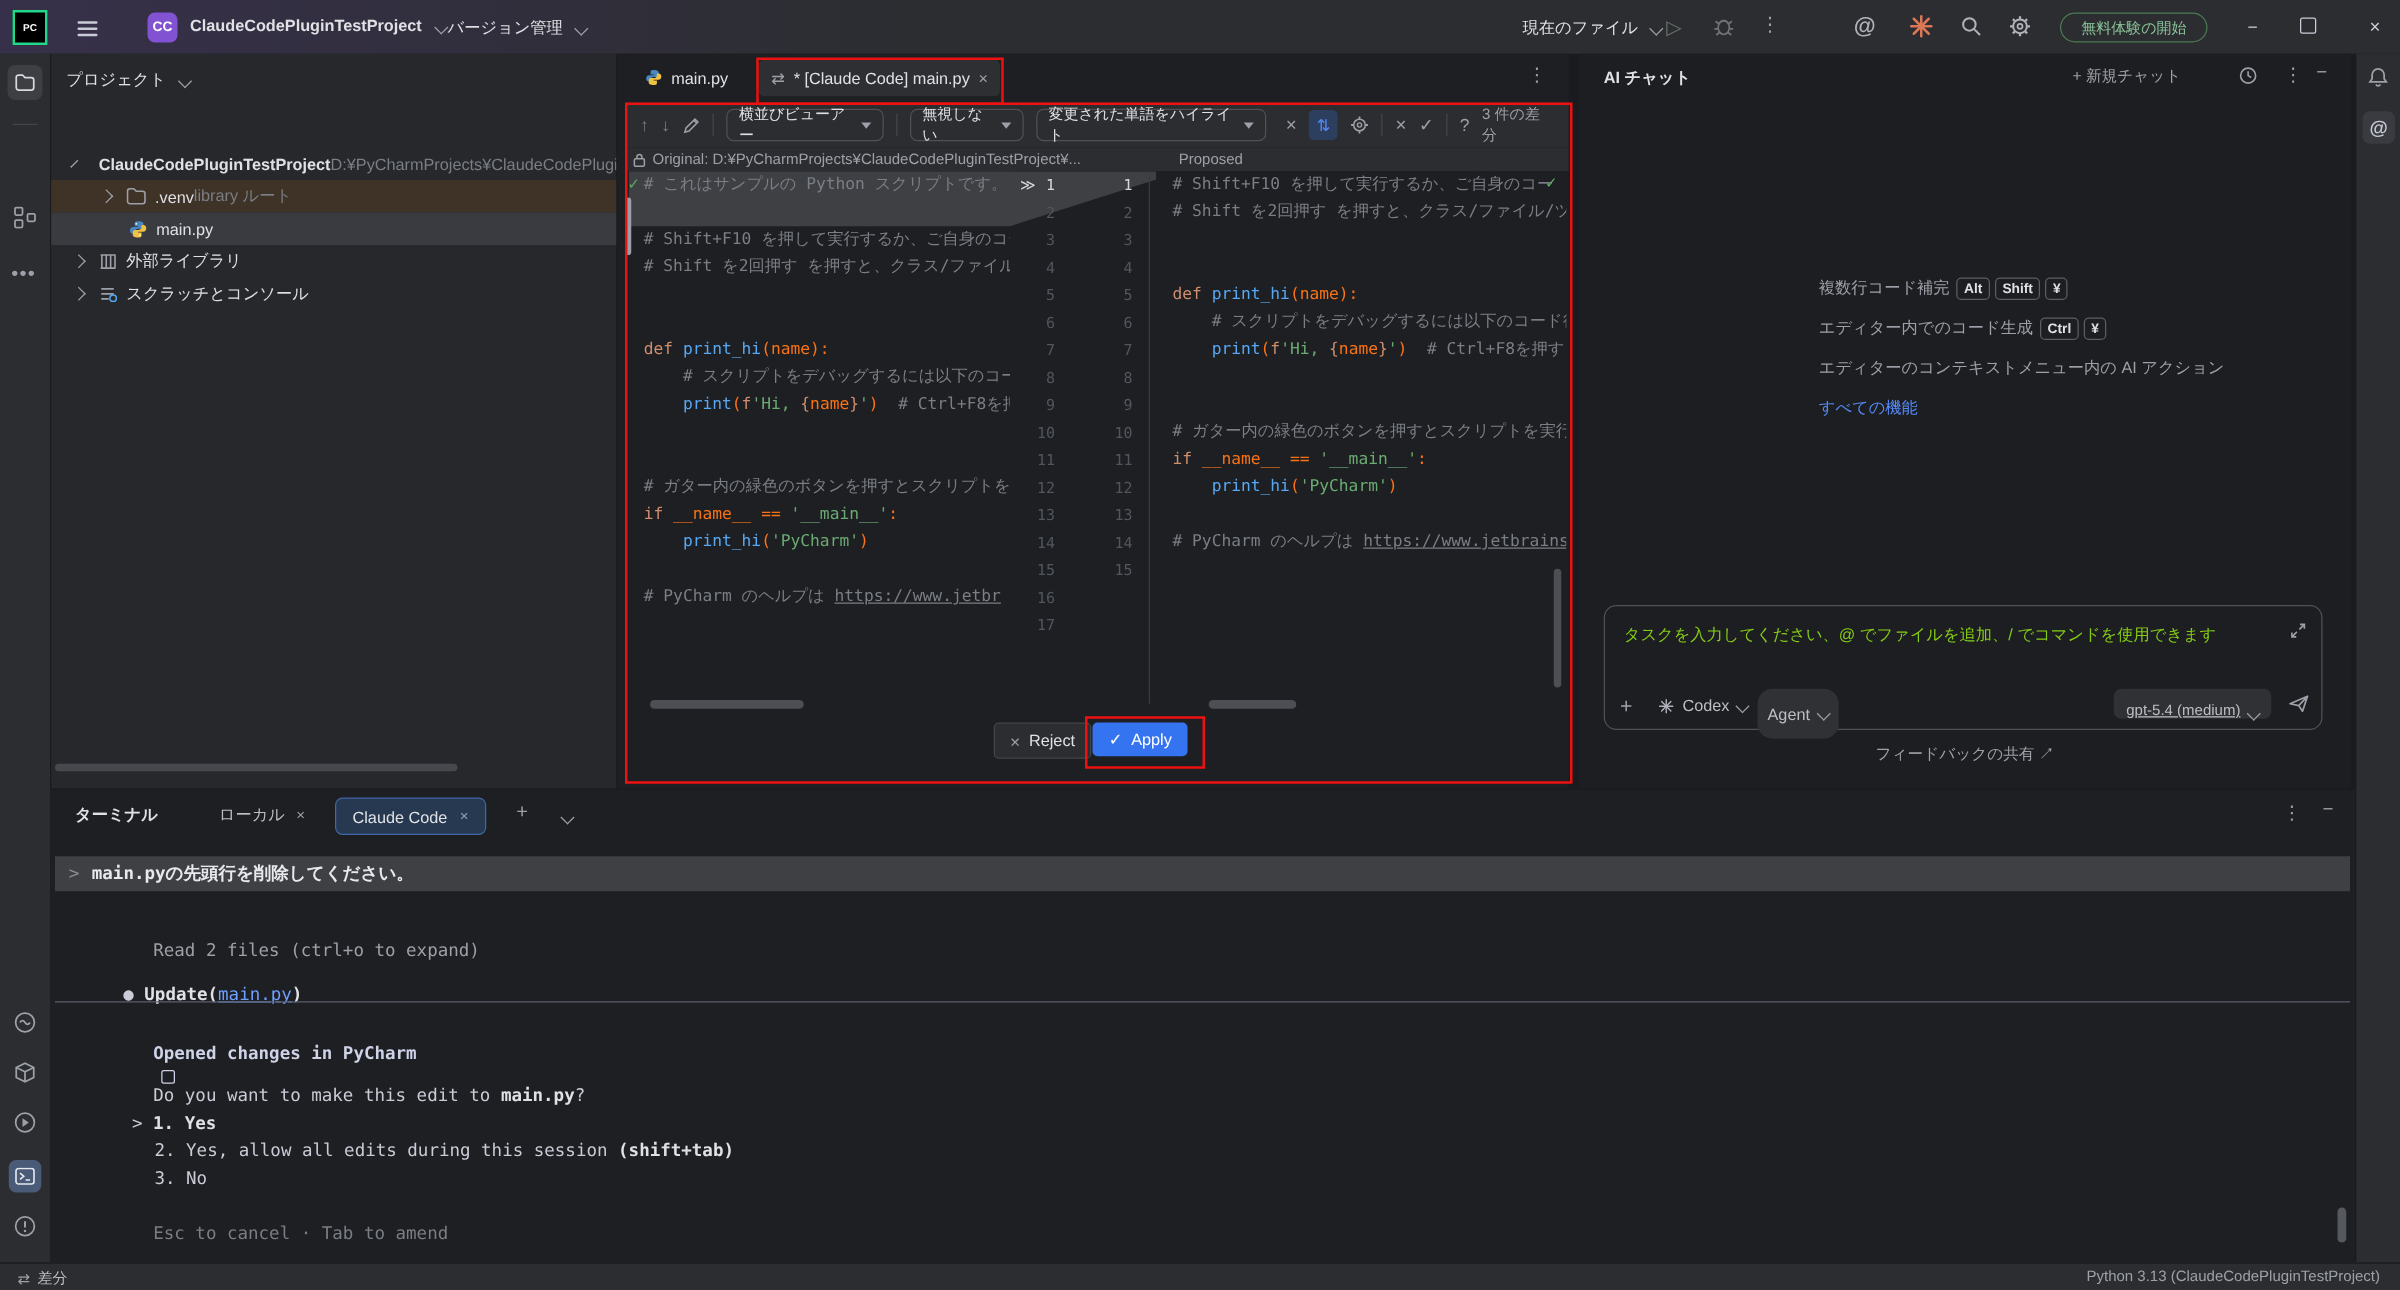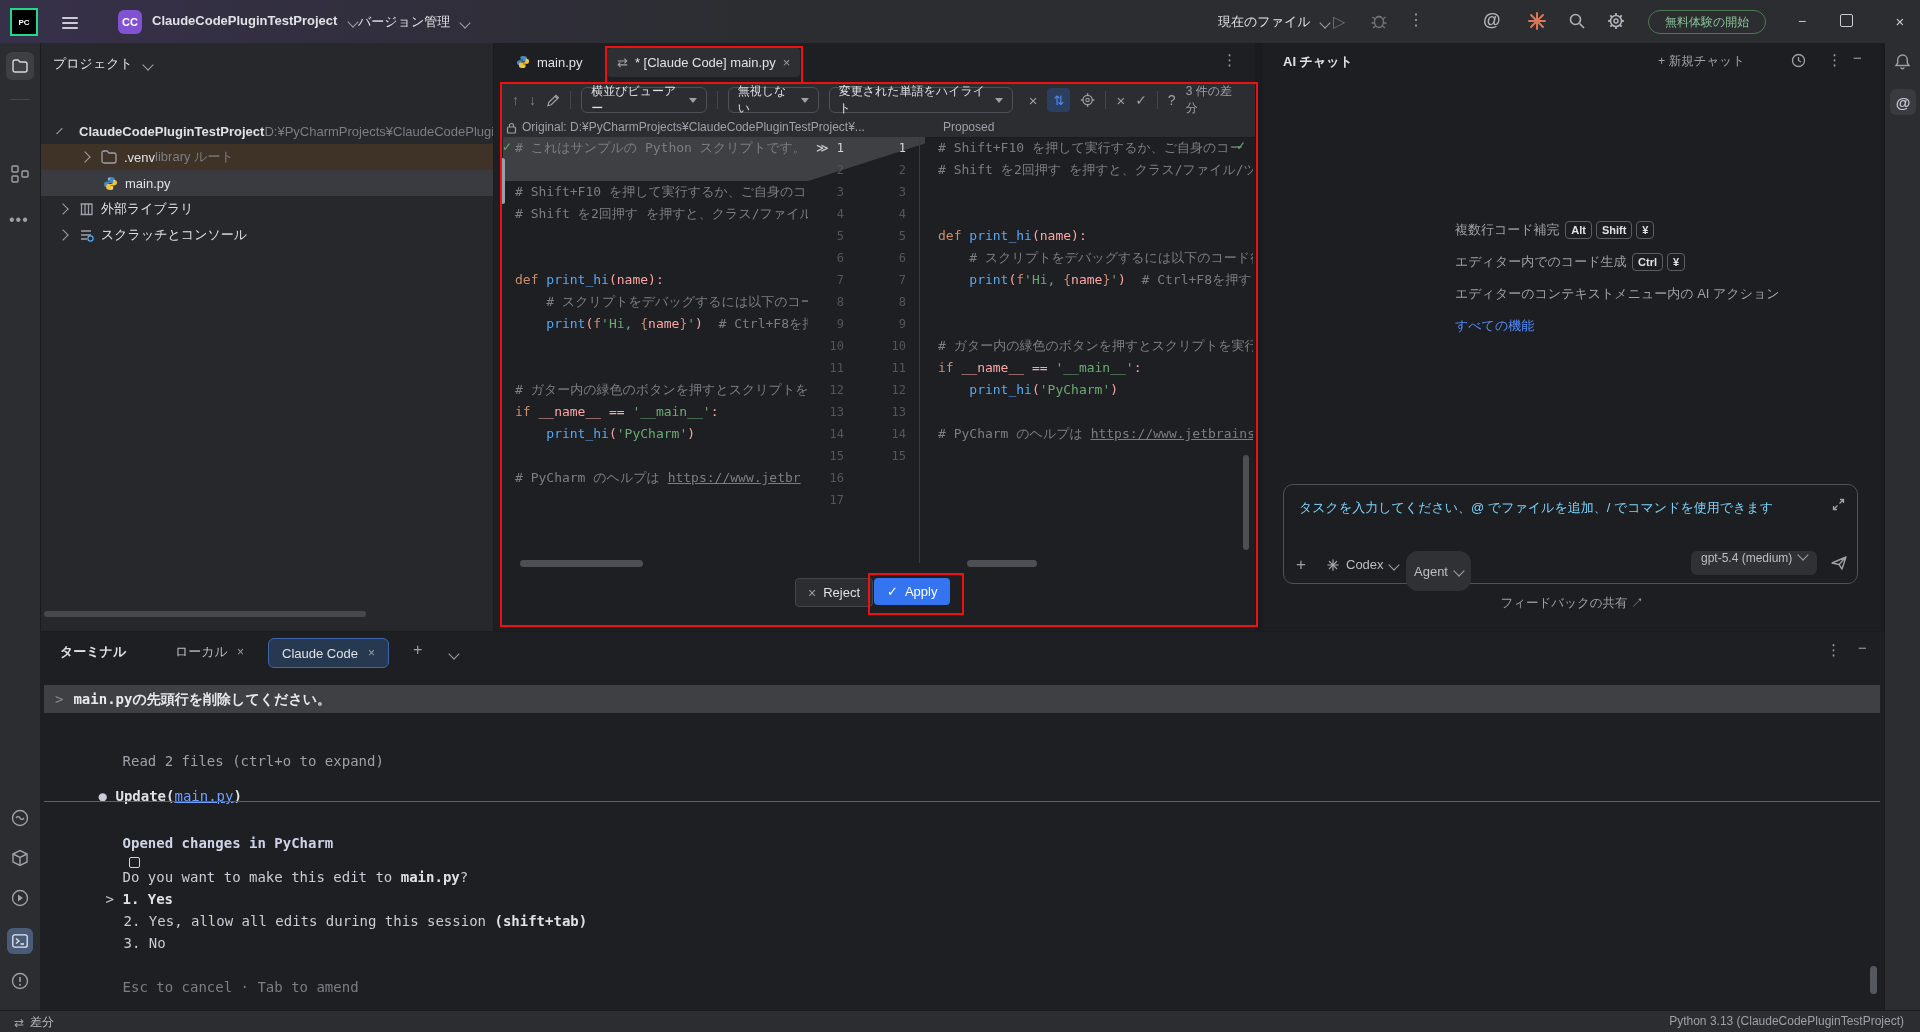--- a/index.html
+++ b/index.html
@@ -17,21 +17,21 @@
   .chev.down{transform:rotate(45deg);}
   .tri-down{display:inline-block;width:0;height:0;border-left:4px solid transparent;border-right:4px solid transparent;border-top:5px solid #9da0a8;vertical-align:middle;}
   
   .bars span{display:block;width:16px;height:2px;background:#c9ccd6;margin:3px 0;border-radius:1px;}
   
   .combo{display:inline-flex;align-items:center;gap:6px;height:24px;padding:0 9px;border:1px solid #4e5157;border-radius:6px;color:#dfe1e5;font-size:12px;background:#2b2d30;}
   .vsep{width:1px;height:18px;background:#43454a;}
   
   .codeline{height:22px;line-height:22px;white-space:pre;font-size:13px;font-family:"DejaVu Sans Mono",monospace;}
   .c-c{color:#7a7e85;} .c-k{color:#cf8e6d;} .c-f{color:#56a8f5;} .c-s{color:#6aab73;}
-  .c-b{color:#cf8e6d;} .c-p{color:#fca5a5;} .c-u{color:#7a7e85;text-decoration:underline;}
+  .c-b{color:#cf8e6d;} .c-p{color:#f97316;} .c-u{color:#7a7e85;text-decoration:underline;}
   .numline{height:22px;line-height:22px;text-align:right;font-size:12px;font-family:"DejaVu Sans Mono",monospace;color:#51565e;}
   .numline.hl{color:#d5d8de;}
   
   .tline{font-family:"DejaVu Sans Mono",monospace;font-size:14px;line-height:20px;white-space:pre;}
   kbd.chip{display:inline-block;border:1px solid #5a5d63;border-radius:4px;padding:0 5px;margin:0 2px;font-family:"Liberation Sans",sans-serif;font-size:11px;font-weight:bold;color:#dfe1e5;line-height:16px;}
   .redbox{position:absolute;border:2px solid #ee1111;pointer-events:none;z-index:50;}
   .scrollthumb{position:absolute;background:#4d4f55;border-radius:4px;}
   svg.ic{display:block;}
 </style>
 </head>
@@ -408,42 +408,42 @@
       <kbd class="chip">Ctrl</kbd><kbd class="chip">¥</kbd>
     </div>
     <div class="abs" style="left:192px;top:242px;color:#9da0a8;">
       <span>エディターのコンテキストメニュー内の AI アクション</span>
     </div>
     <div class="abs" style="left:192px;top:274px;color:#548af7;">
       <span>すべての機能</span>
     </div>
 
     <div class="abs" style="left:20px;top:441px;width:575px;height:100px;border:1px solid #4e5157;border-radius:10px;box-sizing:border-box;">
-      <span class="abs" style="left:15px;top:14px;color:#7dd3fc;">タスクを入力してください、@ でファイルを追加、/ でコマンドを使用できます</span>
+      <span class="abs" style="left:15px;top:14px;color:#84cc16;">タスクを入力してください、@ でファイルを追加、/ でコマンドを使用できます</span>
       <svg class="abs ic" style="left:548px;top:13px;" width="13" height="13" viewBox="0 0 13 13">
         <path d="M8 1.5 H11.5 V5 M5 11.5 H1.5 V8 M11.5 1.5 L7.5 5.5 M1.5 11.5 L5.5 7.5" fill="none" stroke="#9da0a8" stroke-width="1.3"></path>
       </svg>
       <span class="abs mid" style="left:12px;top:70px;font-size:17px;">+</span>
       <div class="abs" style="left:42px;top:72px;display:flex;align-items:center;gap:6px;">
         <svg class="ic" width="14" height="14" viewBox="0 0 20 20">
           <g stroke="#b0b3ba" stroke-width="1.6" stroke-linecap="round">
             <line x1="10" y1="2.5" x2="10" y2="17.5"></line>
               <line x1="2.5" y1="10" x2="17.5" y2="10"></line>
             <line x1="4.7" y1="4.7" x2="15.3" y2="15.3"></line>
               <line x1="15.3" y1="4.7" x2="4.7" y2="15.3"></line>
           </g>
         </svg>
         <span>Codex</span>
         <span class="chev down"></span>
       </div>
       <div class="abs" style="left:122px;top:66px;height:40px;padding:0 8px;background:#2f3134;border-radius:12px;display:flex;align-items:center;gap:7px;">
         <span>Agent</span>
         <span class="chev down"></span>
       </div>
-      <div class="abs" style="left:407px;top:66px;height:24px;padding:0 10px;background:#2f3134;border-radius:6px;display:flex;align-items:flex-start;gap:7px;font-size:12px;">
+      <div class="abs" style="left:407px;top:66px;height:24px;padding:0 10px;background:#2f3134;border-radius:6px;display:flex;align-items:flex-end;gap:7px;font-size:12px;text-decoration:underline;">
         <span>gpt-5.4 (medium)</span>
         <span class="chev down"></span>
       </div>
       <svg class="abs ic" style="left:546px;top:70px;" width="18" height="16" viewBox="0 0 18 16">
         <path d="M2 8 L16 2 L12 14 L9 9.5 Z M9 9.5 L16 2" fill="none" stroke="#9da0a8" stroke-width="1.4" stroke-linejoin="round"></path>
       </svg>
     </div>
     <div class="abs mid" style="left:0;top:552px;width:618px;text-align:center;font-size:12.5px;">
       <span>フィードバックの共有</span> ↗
     </div>

